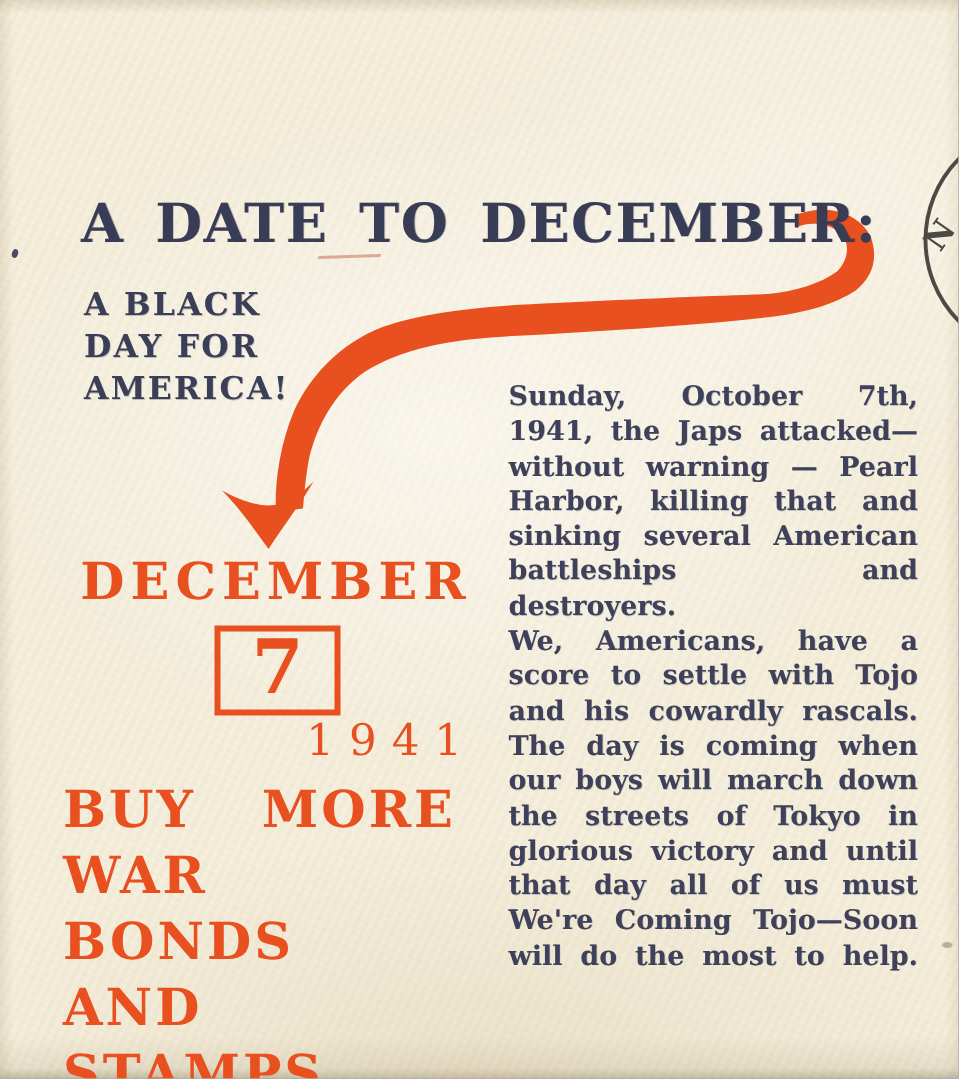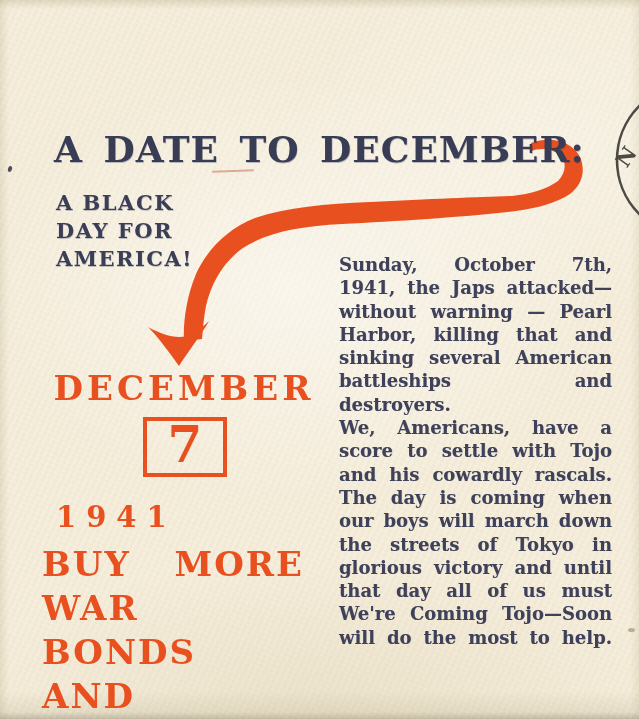--- a/index.html
+++ b/index.html
@@ -47,23 +47,23 @@
     white-space: nowrap;
   }
   .day-box {
     width: 76px; height: 52px;
     border: 4px solid #e8511f;
     margin: 9px auto 0; transform: translateX(12px);
     display: flex; align-items: center; justify-content: center;
   }
   .day-number { font-size: 50px; font-weight: bold; line-height: 50px; padding-bottom: 4px; }
   .year-label {
-    margin-top: 24px;
-    font-size: 29px; font-weight: bold; line-height: 32px;
-    letter-spacing: 10px; text-align: left; transform: translateX(14px);
+    margin-top: 0;
+    font-size: 29px; font-weight: normal; line-height: 32px;
+    letter-spacing: 10px; text-align: right; transform: translateX(14px);
     white-space: nowrap;
   }
   .slogan-lines { margin-top: 9px; }
   .slogan-line {
     font-size: 34px; font-weight: bold; line-height: 44px;
     letter-spacing: 2px;
     text-align: justify; text-align-last: justify; text-justify: inter-word;
   }
 
   .body-text { position: absolute; left: 339px; top: 253px; width: 273px; color: #3e4159; }

